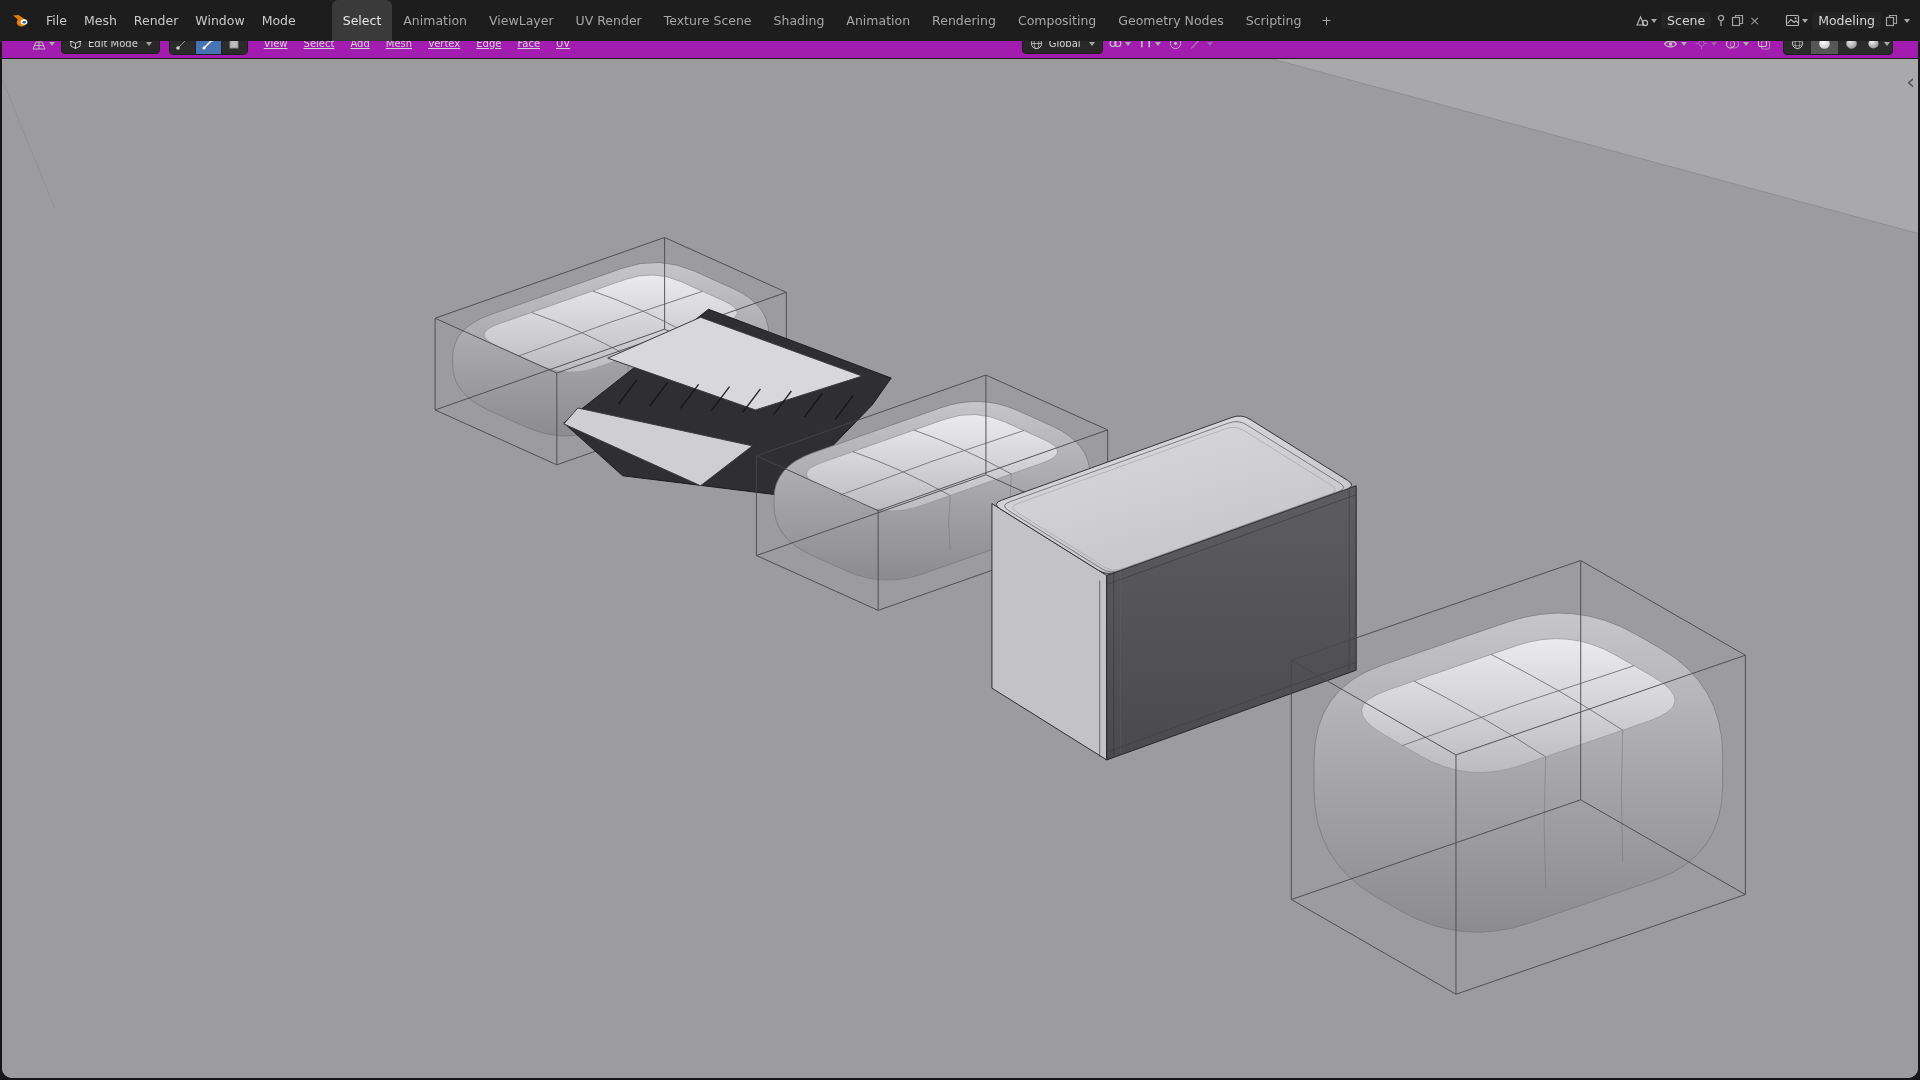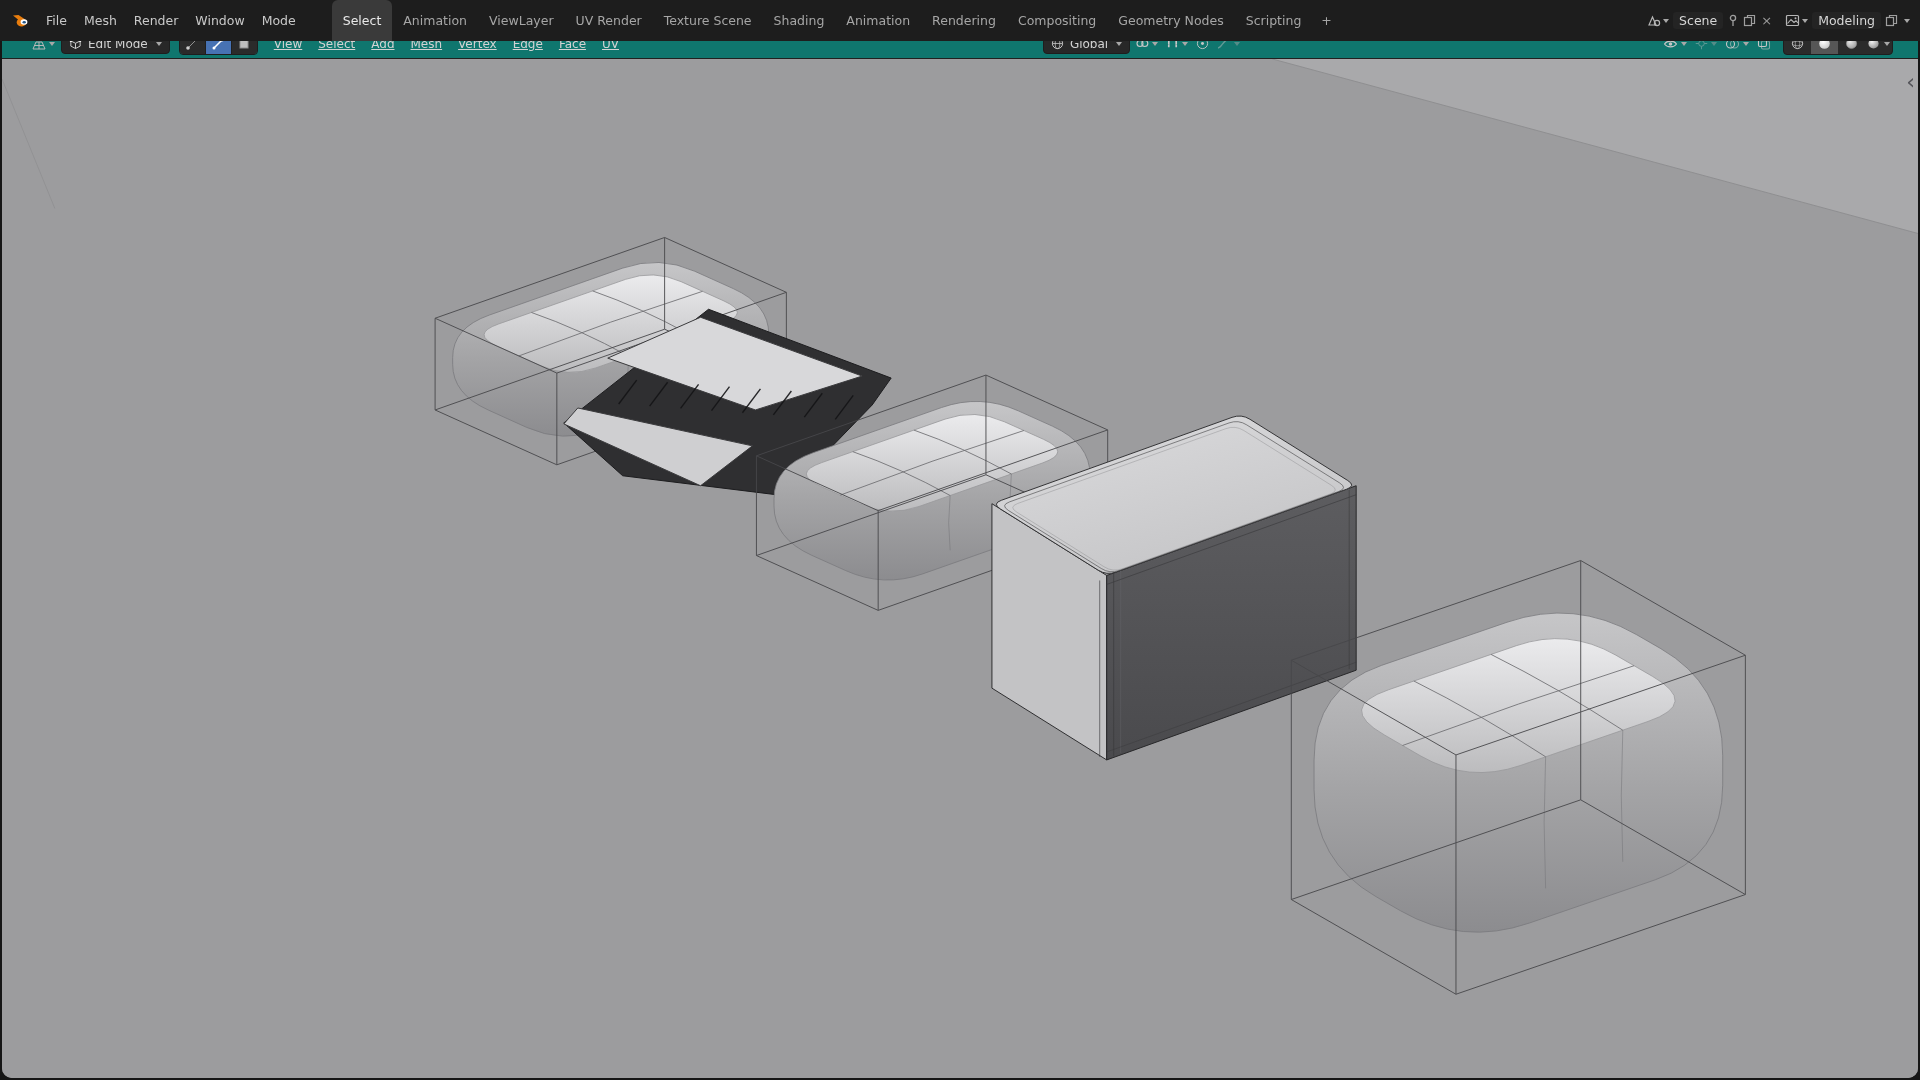--- a/index.html
+++ b/index.html
@@ -8,29 +8,29 @@
   
   .topbar{height:41px;background:#1d1d1d;display:flex;align-items:stretch;
     padding:0 10px 0 6px;color:#c9c9c9;font-size:12.5px;position:relative;z-index:3;}
   .tb-left{display:flex;align-items:center;gap:1px;}
   .logo{display:flex;align-items:center;padding:0 6px;}
   .menu{padding:0 8px;display:flex;align-items:center;border-radius:3px;height:100%;}
   .tabs{display:flex;align-items:stretch;margin-left:28px;}
   .tab{display:flex;align-items:center;padding:0 11px;color:#a6a6a6;border-radius:6px 6px 0 0;white-space:nowrap;}
   .tab.active{background:#3a3a3a;color:#e9e9e9;}
   .tab-add{display:flex;align-items:center;padding:0 9px;color:#a6a6a6;}
-  .tb-right{margin-left:auto;display:flex;align-items:center;gap:12px;color:#c0c0c0;}
+  .tb-right{margin-left:auto;display:flex;align-items:center;gap:24px;color:#c0c0c0;}
   .tb-group{display:flex;align-items:center;gap:4px;}
   .tb-field{padding:1px 6px;border-radius:3px;background:#242424;color:#d6d6d6;}
   .tb-x{color:#9a9a9a;font-size:13px;padding:0 1px;}
   
   .editor{position:absolute;top:29px;left:2px;right:2px;bottom:2px;border-radius:10px;
     overflow:hidden;background:#9c9c9e;display:flex;flex-direction:column;}
-  .vheader{height:29px;min-height:29px;background:#0f766e;display:flex;align-items:center;
-    padding:0 25px;font-size:12px;color:#d2d2d2;gap:2px;border-bottom:1px solid #202020;}
+  .vheader{height:29px;min-height:29px;background:#a21caf;display:flex;align-items:center;
+    padding:0 25px;font-size:10px;color:#d2d2d2;gap:2px;border-bottom:1px solid #202020;}
   .pill{display:flex;align-items:center;gap:6px;background:#282828;border:1px solid #1e1e1e;
     border-radius:4px;padding:1px 7px;height:20px;box-sizing:border-box;}
   .hmenu{padding:0 7px;text-decoration:underline;}
   .selgrp{display:flex;border-radius:4px;overflow:hidden;margin:0 7px;border:1px solid #1e1e1e;}
   .selbtn{width:25px;height:20px;background:#2b2b2b;display:flex;align-items:center;justify-content:center;}
   .selbtn + .selbtn{border-left:1px solid #1f1f1f;}
   .selbtn.active{background:#4772b3;}
   .spacer{flex:1;}
   .hgroup{display:flex;align-items:center;gap:1px;padding:0 3px;}
   .dim{opacity:0.45;}

